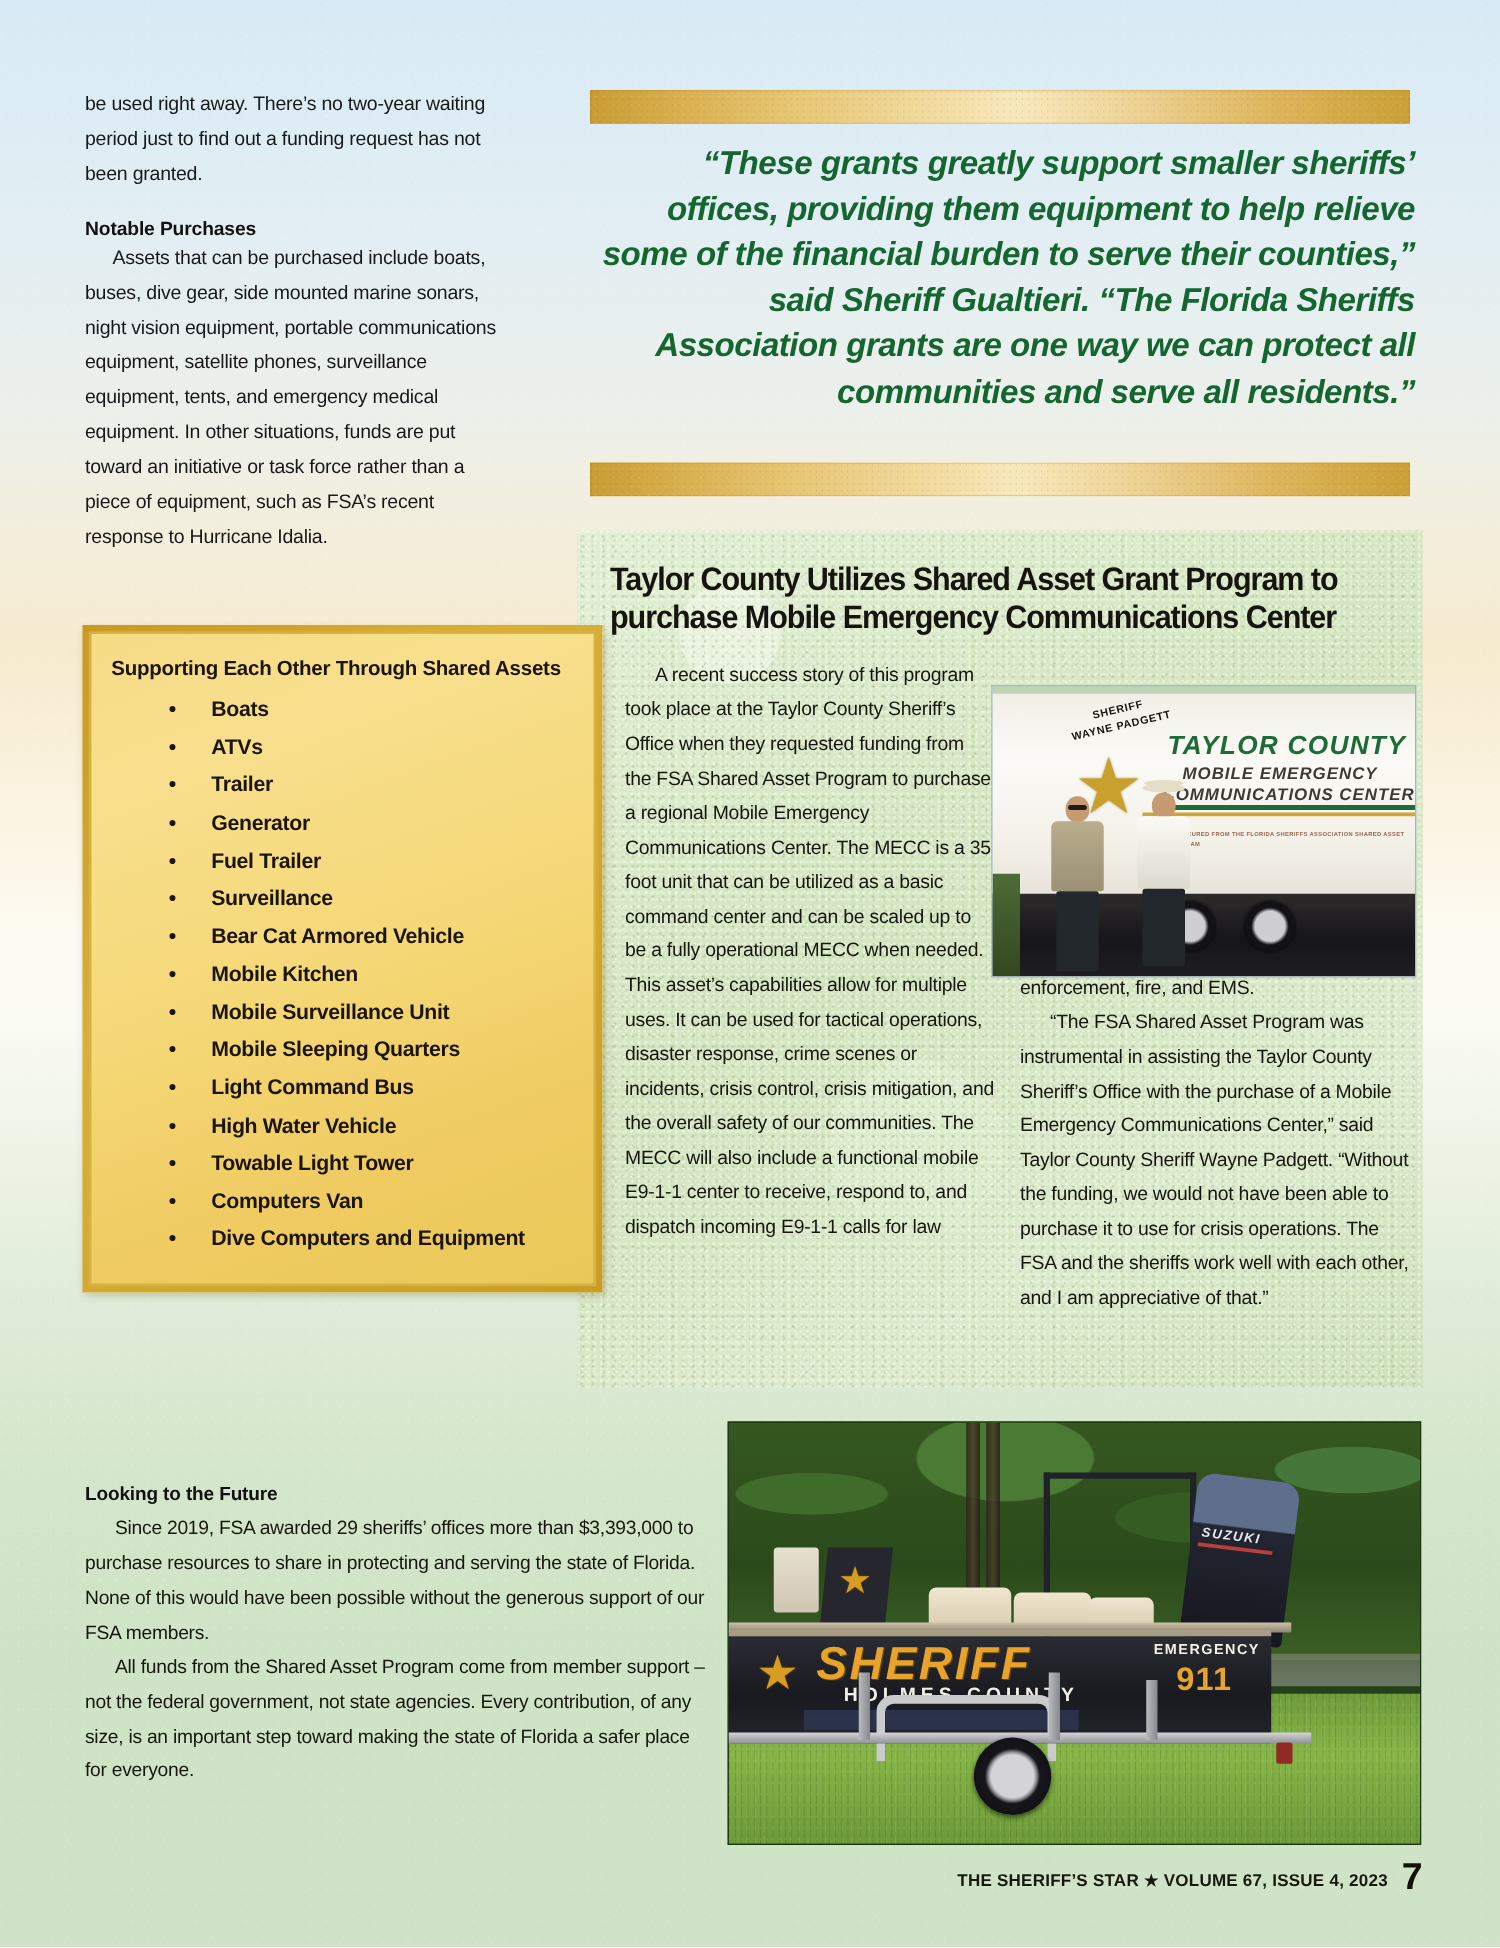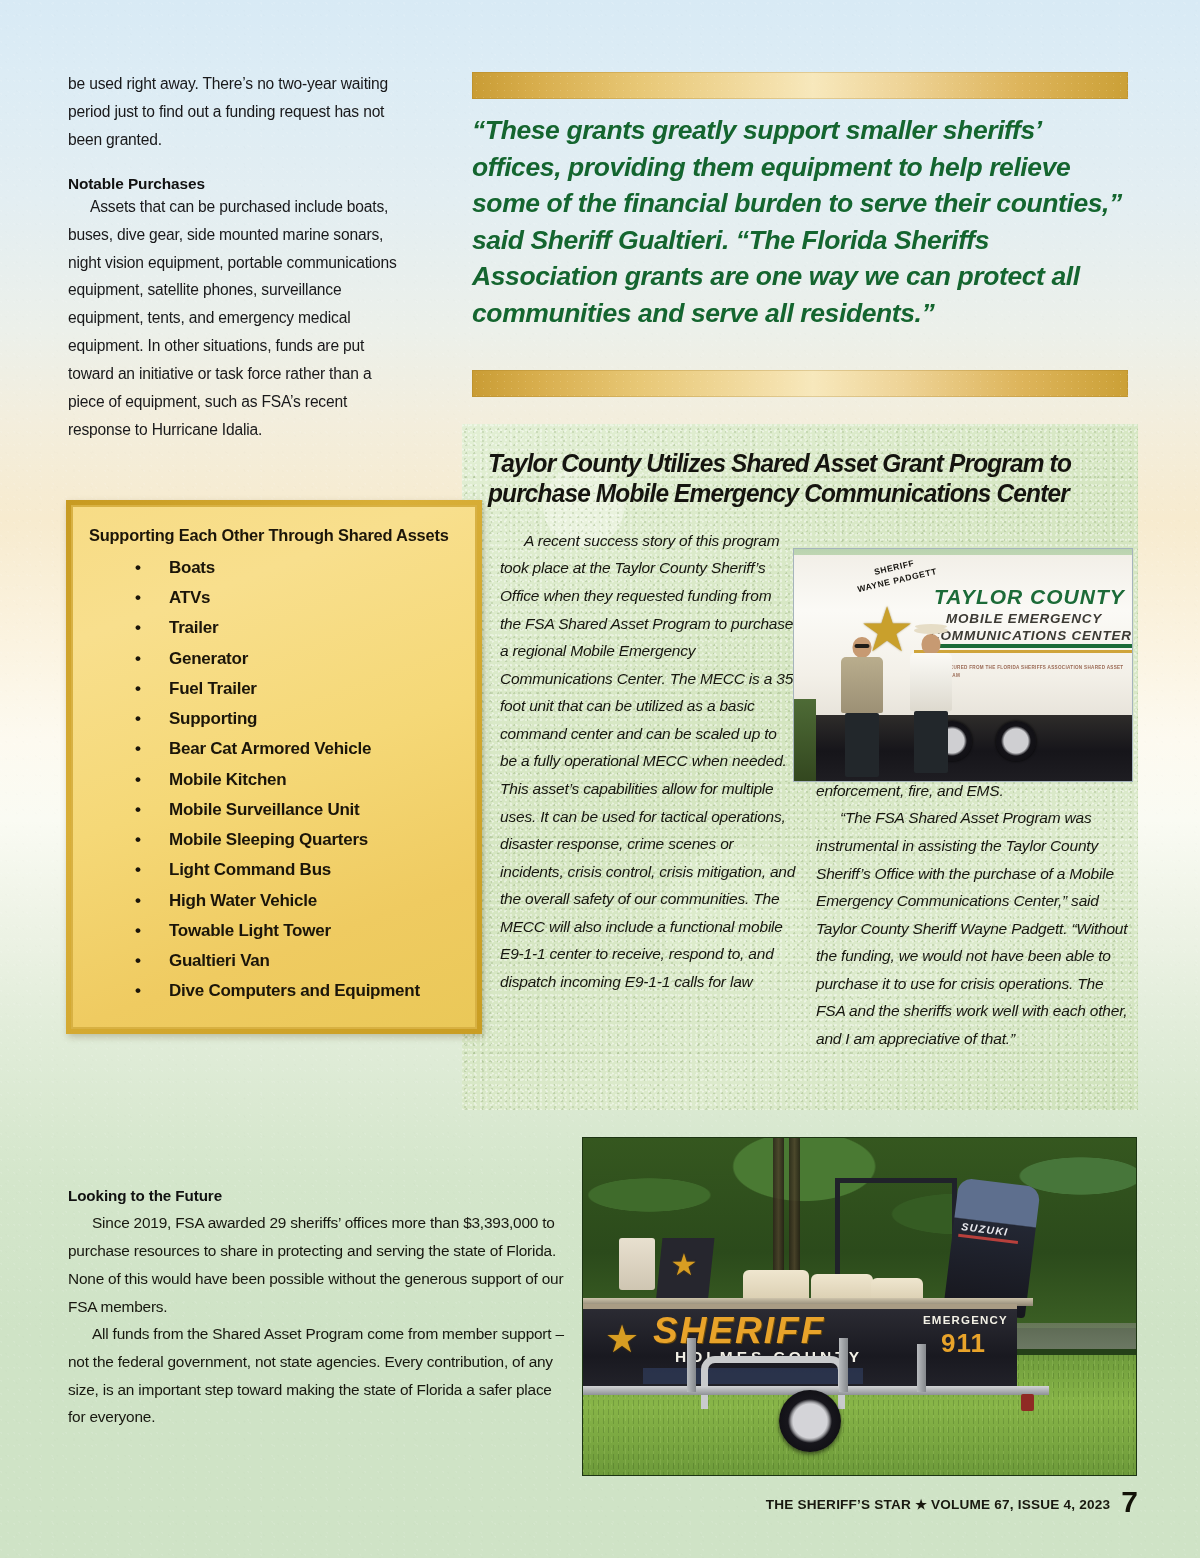--- a/index.html
+++ b/index.html
@@ -106,20 +106,21 @@
     left: 472px;
     top: 112px;
     width: 660px;
     z-index: 3;
     font-size: 26.5px;
     line-height: 1.38;
     font-style: italic;
     font-weight: bold;
     color: #14652f;
     letter-spacing: -0.4px;
+    text-align: right;
   }
 
   
   .yellow-box {
     position: absolute;
     left: 66px;
     top: 500px;
     width: 416px;
     box-sizing: border-box;
     z-index: 4;
@@ -181,21 +182,20 @@
   .green-box {
     position: absolute;
     left: 462px;
     top: 424px;
     width: 676px;
     height: 686px;
     z-index: 2;
     box-sizing: border-box;
     background: #d6e6c3;
     overflow: hidden;
-    font-style: italic;
   }
   .green-box::before {
     content: "";
     position: absolute;
     inset: 0;
     background:
       radial-gradient(circle at 18% 12%, #e9f2dd 0 40px, transparent 41px),
       radial-gradient(circle at 78% 30%, #e4efd6 0 60px, transparent 61px),
       radial-gradient(circle at 40% 72%, #dcebcb 0 70px, transparent 71px),
       linear-gradient(150deg, #e2efd4 0%, #d4e5c0 45%, #dceacc 75%, #cfe2bb 100%);
@@ -571,29 +571,29 @@
 
   <div class="yellow-box">
     <div class="yellow-box-inner">
       <div class="yellow-head">Supporting Each Other Through Shared Assets</div>
       <ul class="asset-list" id="assetList">
           <li><span class="bullet">•</span><span>Boats</span></li>
           <li><span class="bullet">•</span><span>ATVs</span></li>
           <li><span class="bullet">•</span><span>Trailer</span></li>
           <li><span class="bullet">•</span><span>Generator</span></li>
           <li><span class="bullet">•</span><span>Fuel Trailer</span></li>
-          <li><span class="bullet">•</span><span>Supporting</span></li>
+          <li><span class="bullet">•</span><span>Surveillance</span></li>
           <li><span class="bullet">•</span><span>Bear Cat Armored Vehicle</span></li>
           <li><span class="bullet">•</span><span>Mobile Kitchen</span></li>
           <li><span class="bullet">•</span><span>Mobile Surveillance Unit</span></li>
           <li><span class="bullet">•</span><span>Mobile Sleeping Quarters</span></li>
           <li><span class="bullet">•</span><span>Light Command Bus</span></li>
           <li><span class="bullet">•</span><span>High Water Vehicle</span></li>
           <li><span class="bullet">•</span><span>Towable Light Tower</span></li>
-          <li><span class="bullet">•</span><span>Gualtieri Van</span></li>
+          <li><span class="bullet">•</span><span>Computers Van</span></li>
           <li><span class="bullet">•</span><span>Dive Computers and Equipment</span></li>
         </ul>
     </div>
   </div>
 
   <div class="green-box">
     <div class="green-inner">
       <div class="feature-head">Taylor County Utilizes Shared Asset Grant Program to purchase Mobile Emergency Communications Center</div>
       <div class="feature-cols">
         <div class="fcol-left">A recent success story of this program took place at the Taylor County Sheriff’s Office when they requested funding from the FSA Shared Asset Program to purchase a regional Mobile Emergency Communications Center. The MECC is a 35 foot unit that can be utilized as a basic command center and can be scaled up to be a fully operational MECC when needed. This asset’s capabilities allow for multiple uses. It can be used for tactical operations, disaster response, crime scenes or incidents, crisis control, crisis mitigation, and the overall safety of our communities.  The MECC will also include a functional mobile E9-1-1 center to receive, respond to, and dispatch incoming E9-1-1 calls for law</div>

